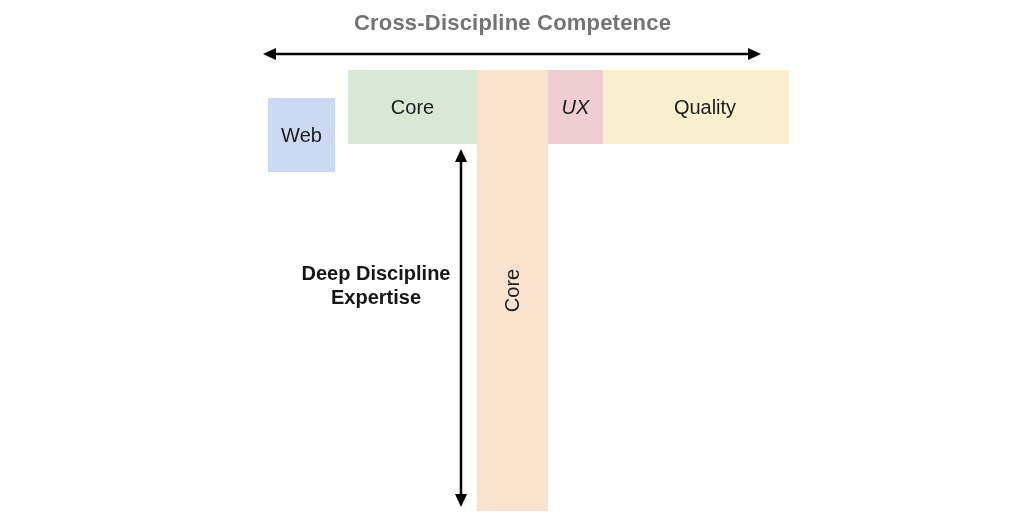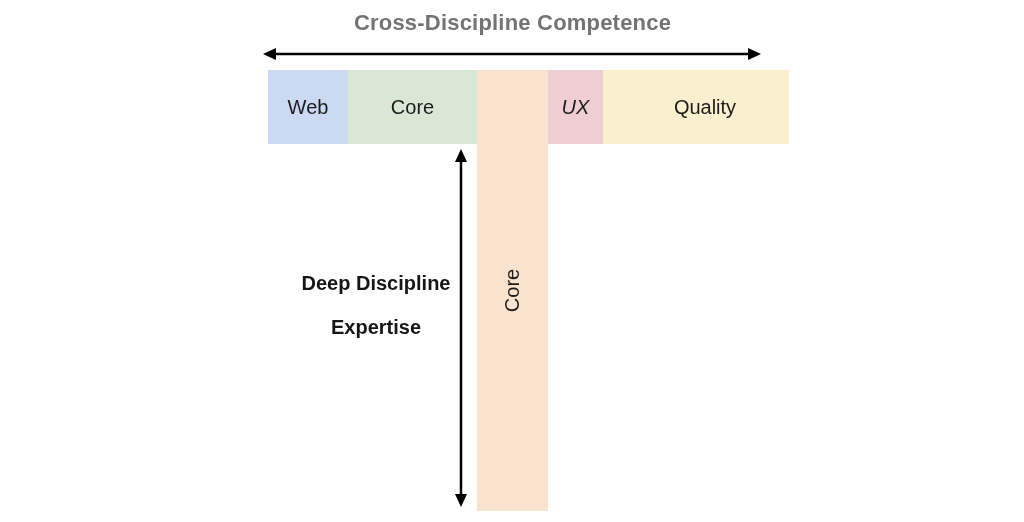--- a/index.html
+++ b/index.html
@@ -43,21 +43,21 @@
   .seg {
     position: absolute;
     top: 70px;
     height: 74px;
     display: flex;
     align-items: center;
     justify-content: center;
     font-size: 20px;
     color: #1c1c1c;
   }
-  .seg-web     { left: 268px; width: 80px; }
+  .seg-web     { left: 268px; width: 67px; margin-top: 28px; }
   .seg-infra   { left: 348px; width: 129px; }
   .seg-ux      { left: 548px; width: 55px; font-style: italic; }
   .seg-quality { left: 603px; width: 168px; padding-left: 18px; }
   .core-col {
     position: absolute;
     left: 477px;
     top: 70px;
     width: 71px;
     height: 441px;
     display: flex;
@@ -70,21 +70,21 @@
     font-size: 20px;
     color: #1c1c1c;
   }
   .deep-label {
     position: absolute;
     left: 296px;
     top: 261px;
     width: 160px;
     text-align: center;
     font-size: 20px;
-    line-height: 44px;
+    line-height: 24px;
     font-weight: bold;
     color: #161616;
   }
   .arrow-line {
     stroke: #000000;
     stroke-width: 2.5;
   }
   .arrow-head {
     fill: #000000;
   }

